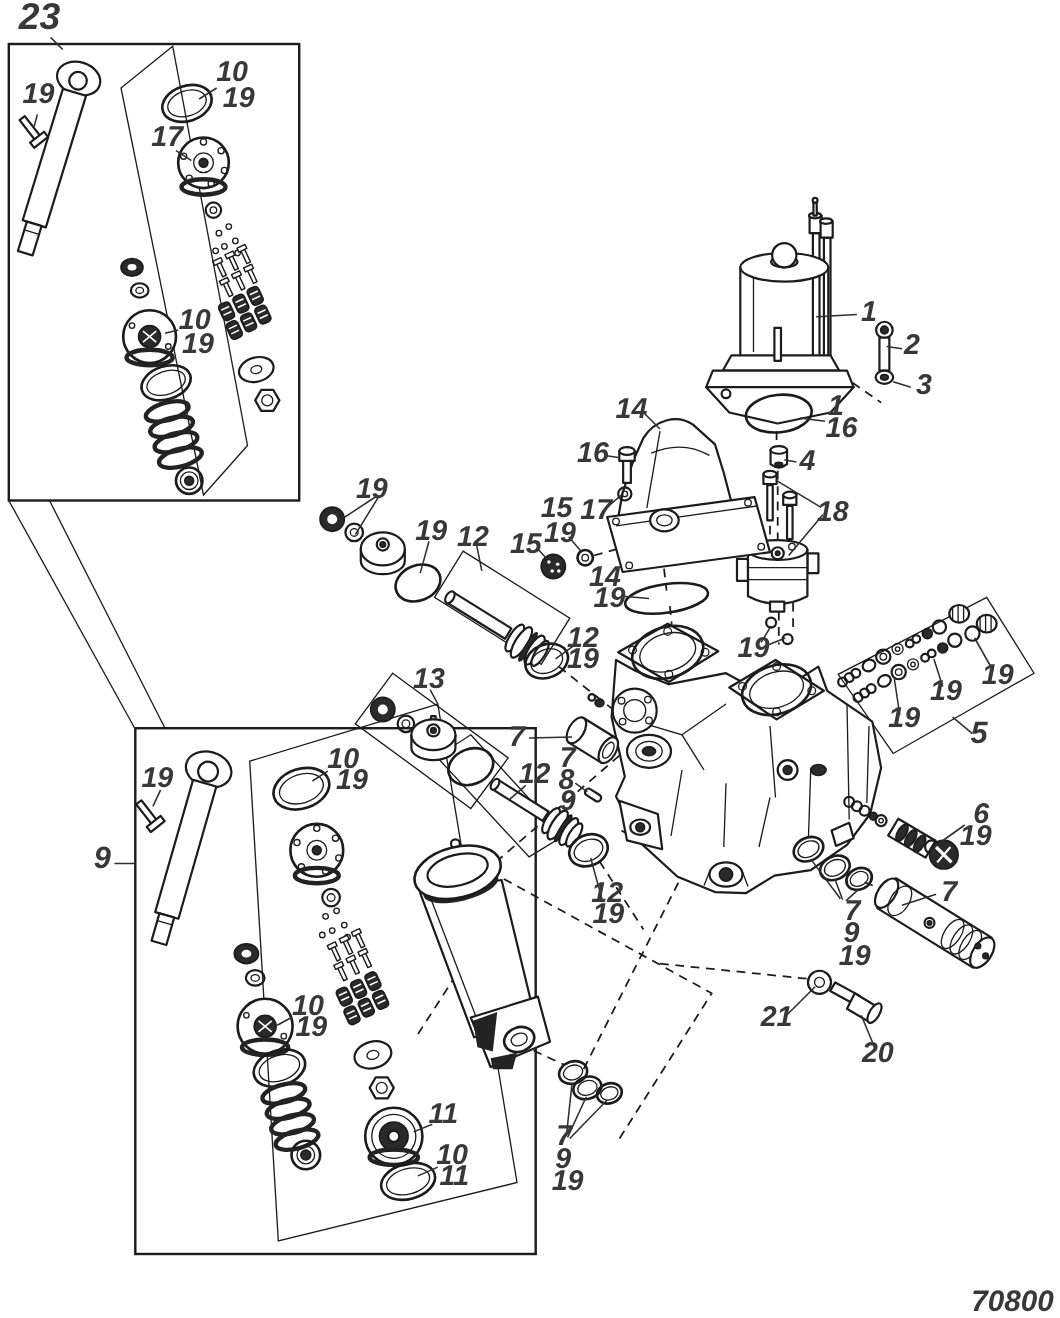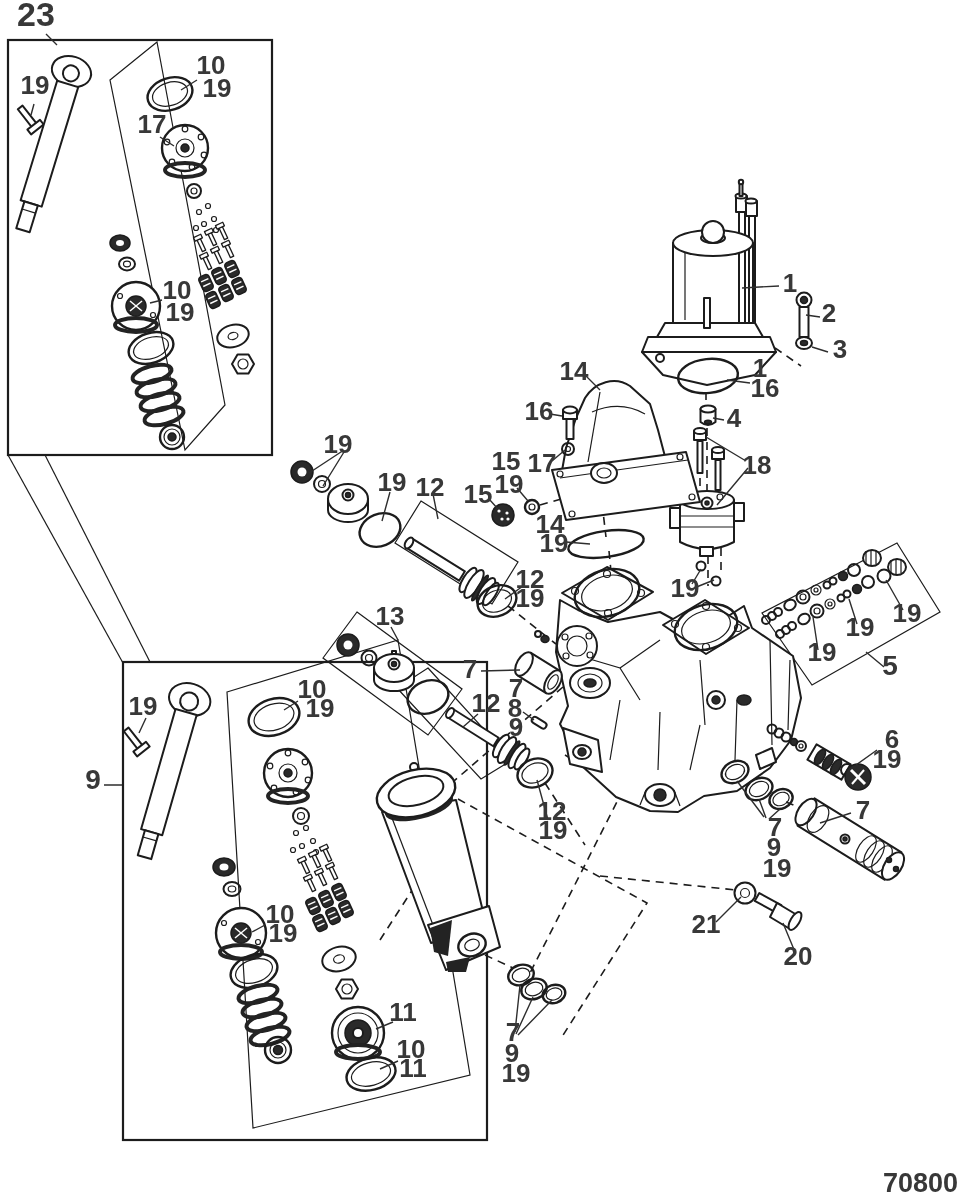--- a/index.html
+++ b/index.html
@@ -1,16 +1,16 @@
 <!DOCTYPE html>
 <html><head>
 <meta charset="utf-8">
 <style>
   html,body{margin:0;padding:0;background:#fff;}
-  #stage{position:relative;width:964px;height:1198px;background:#fff;overflow:hidden;}
+  #stage{position:relative;width:964px;height:1198px;background:#fff;overflow:hidden;font-style:italic;}
   svg{display:block;}
   .ln{fill:none;stroke:#1c1c1c;stroke-width:2;stroke-linecap:round;stroke-linejoin:round;}
   .ln24{fill:none;stroke:#1c1c1c;stroke-width:2.4;stroke-linecap:round;stroke-linejoin:round;}
   .thin{fill:none;stroke:#1c1c1c;stroke-width:1.2;}
   .fw{fill:#fff;stroke:#1c1c1c;stroke-width:2;stroke-linejoin:round;}
   .fw24{fill:#fff;stroke:#1c1c1c;stroke-width:2.4;stroke-linejoin:round;}
   .fd{fill:#2a2a2a;stroke:#1c1c1c;stroke-width:1.5;}
   .bx{fill:none;stroke:#1c1c1c;stroke-width:2.2;stroke-linejoin:miter;}
   .dash{fill:none;stroke:#1c1c1c;stroke-width:1.6;stroke-dasharray:8 6;}
   .ldr{fill:none;stroke:#2e2e2e;stroke-width:1.4;}

